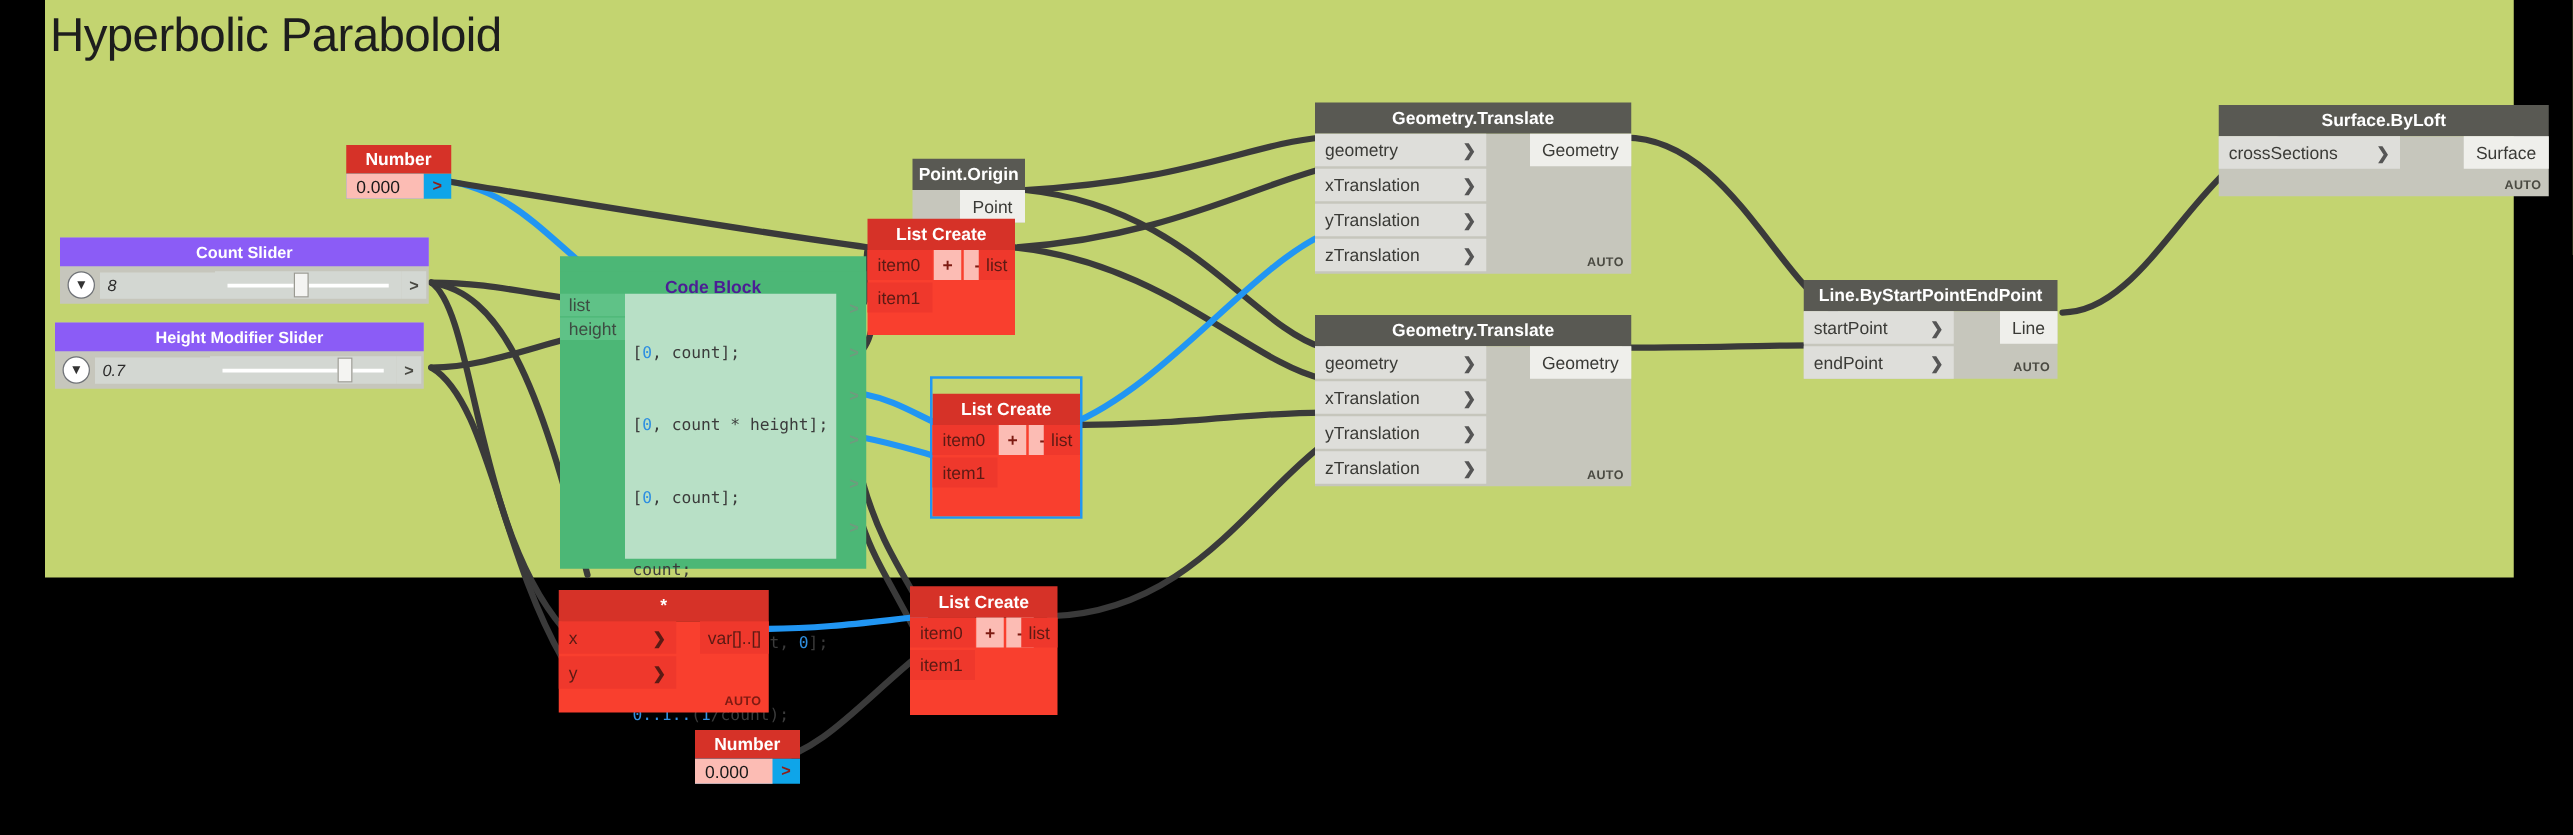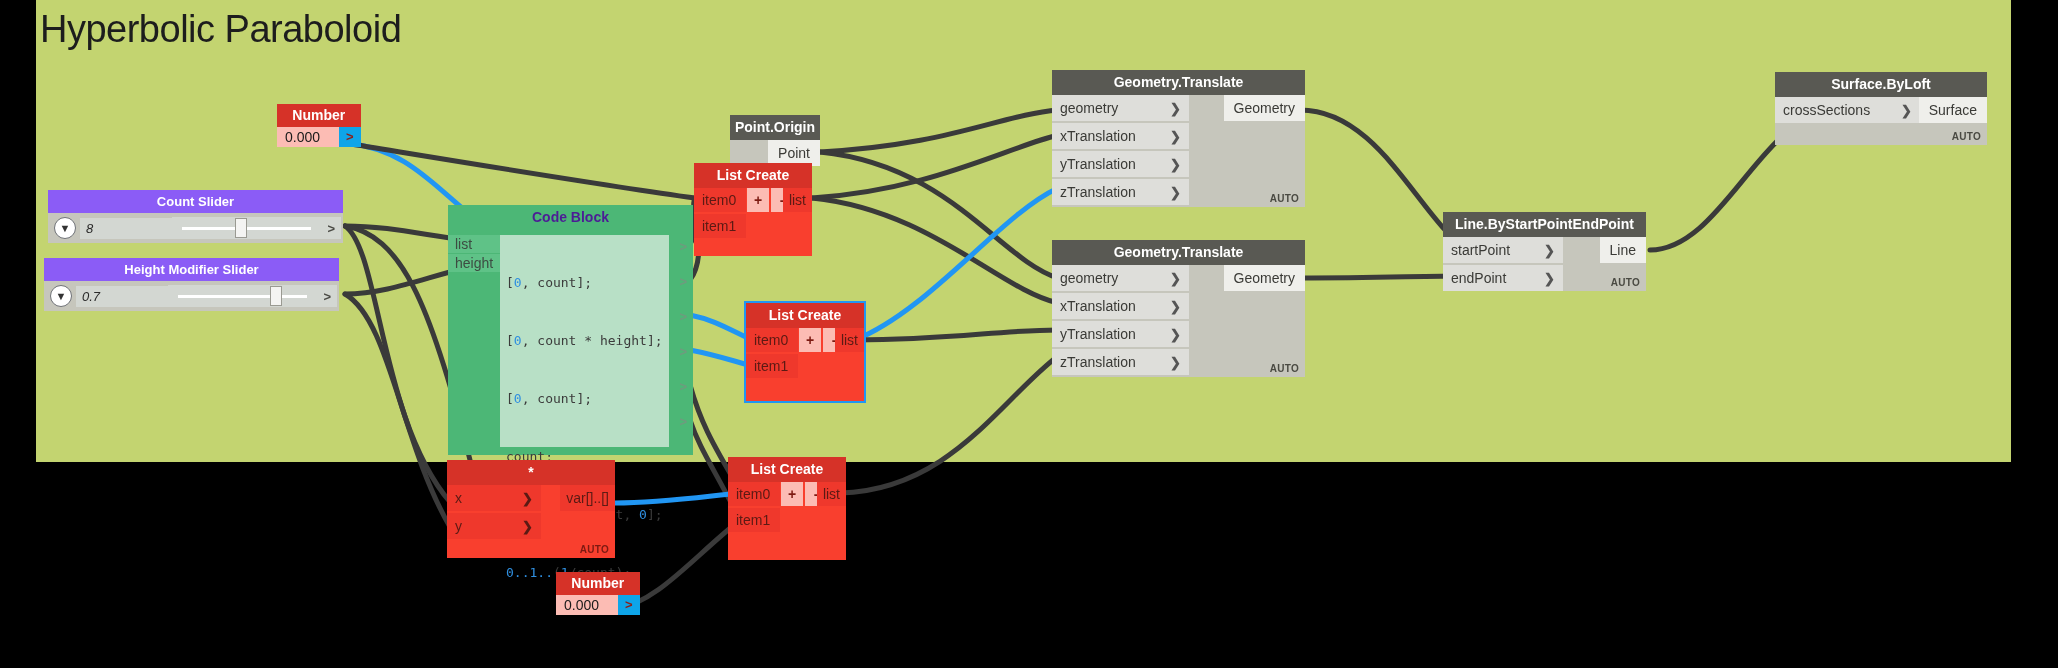--- a/index.html
+++ b/index.html
@@ -9,21 +9,21 @@
   
   #workspace{position:absolute;left:36px;top:0;width:1975px;height:462px;background:#c3d470;}
 
   #title{position:absolute;left:40px;top:8px;font-size:38px;color:#1d1d1d;
          font-family:"Liberation Sans",sans-serif;font-weight:400;letter-spacing:-0.5px;white-space:nowrap;}
 
   svg.wires{position:absolute;left:0;top:0;width:2058px;height:668px;pointer-events:none;}
 
   
   .node{position:absolute;box-sizing:border-box;}
-  .nhdr{font-size:14px;font-weight:bold;text-align:center;padding:5px 4px 5px;line-height:1.1;}
+  .nhdr{font-size:14px;font-weight:bold;text-align:center;padding:5px 4px 5px;line-height:1.1;margin-top:12px;}
   .nbody{position:relative;}
   .prow{display:flex;align-items:center;height:26px;font-size:14px;}
   .pname{flex:0 0 auto;padding-left:8px;}
   .pcar{margin-left:auto;padding-right:8px;font-weight:bold;font-size:13px;}
   .auto{position:absolute;right:6px;bottom:3px;font-size:10px;font-weight:bold;color:#4a4a42;letter-spacing:.3px;}
 
   
   .grey .nhdr{background:#595953;color:#fff;}
   .grey .nbody{background:#c6c6bc;}
   .grey .prow.in{background:#dededa;color:#3a3a36;margin-bottom:2px;}
@@ -338,21 +338,21 @@
         <div class="prow in">
           <span class="pname">endPoint</span>
           <span class="pcar">❯</span>
           </div>
       </div>
       <div class="outp" style="right:0;top:0;">Line</div>
       <div class="auto">AUTO</div>
     </div>
   </div>
 
-  <div class="node grey" style="left:1775px;top:72px;width:212px;">
+  <div class="node grey" style="left:1775px;top:72px;width:264px;">
     <div class="nhdr">Surface.ByLoft</div>
     <div class="nbody" style="height:48px;">
       <div style="position:absolute;left:0;top:0;width:145px;">
         <div class="prow in">
           <span class="pname">crossSections</span>
           <span class="pcar">❯</span>
           </div>
       </div>
       <div class="outp" style="right:0;top:0;">Surface</div>
       <div class="auto">AUTO</div>

